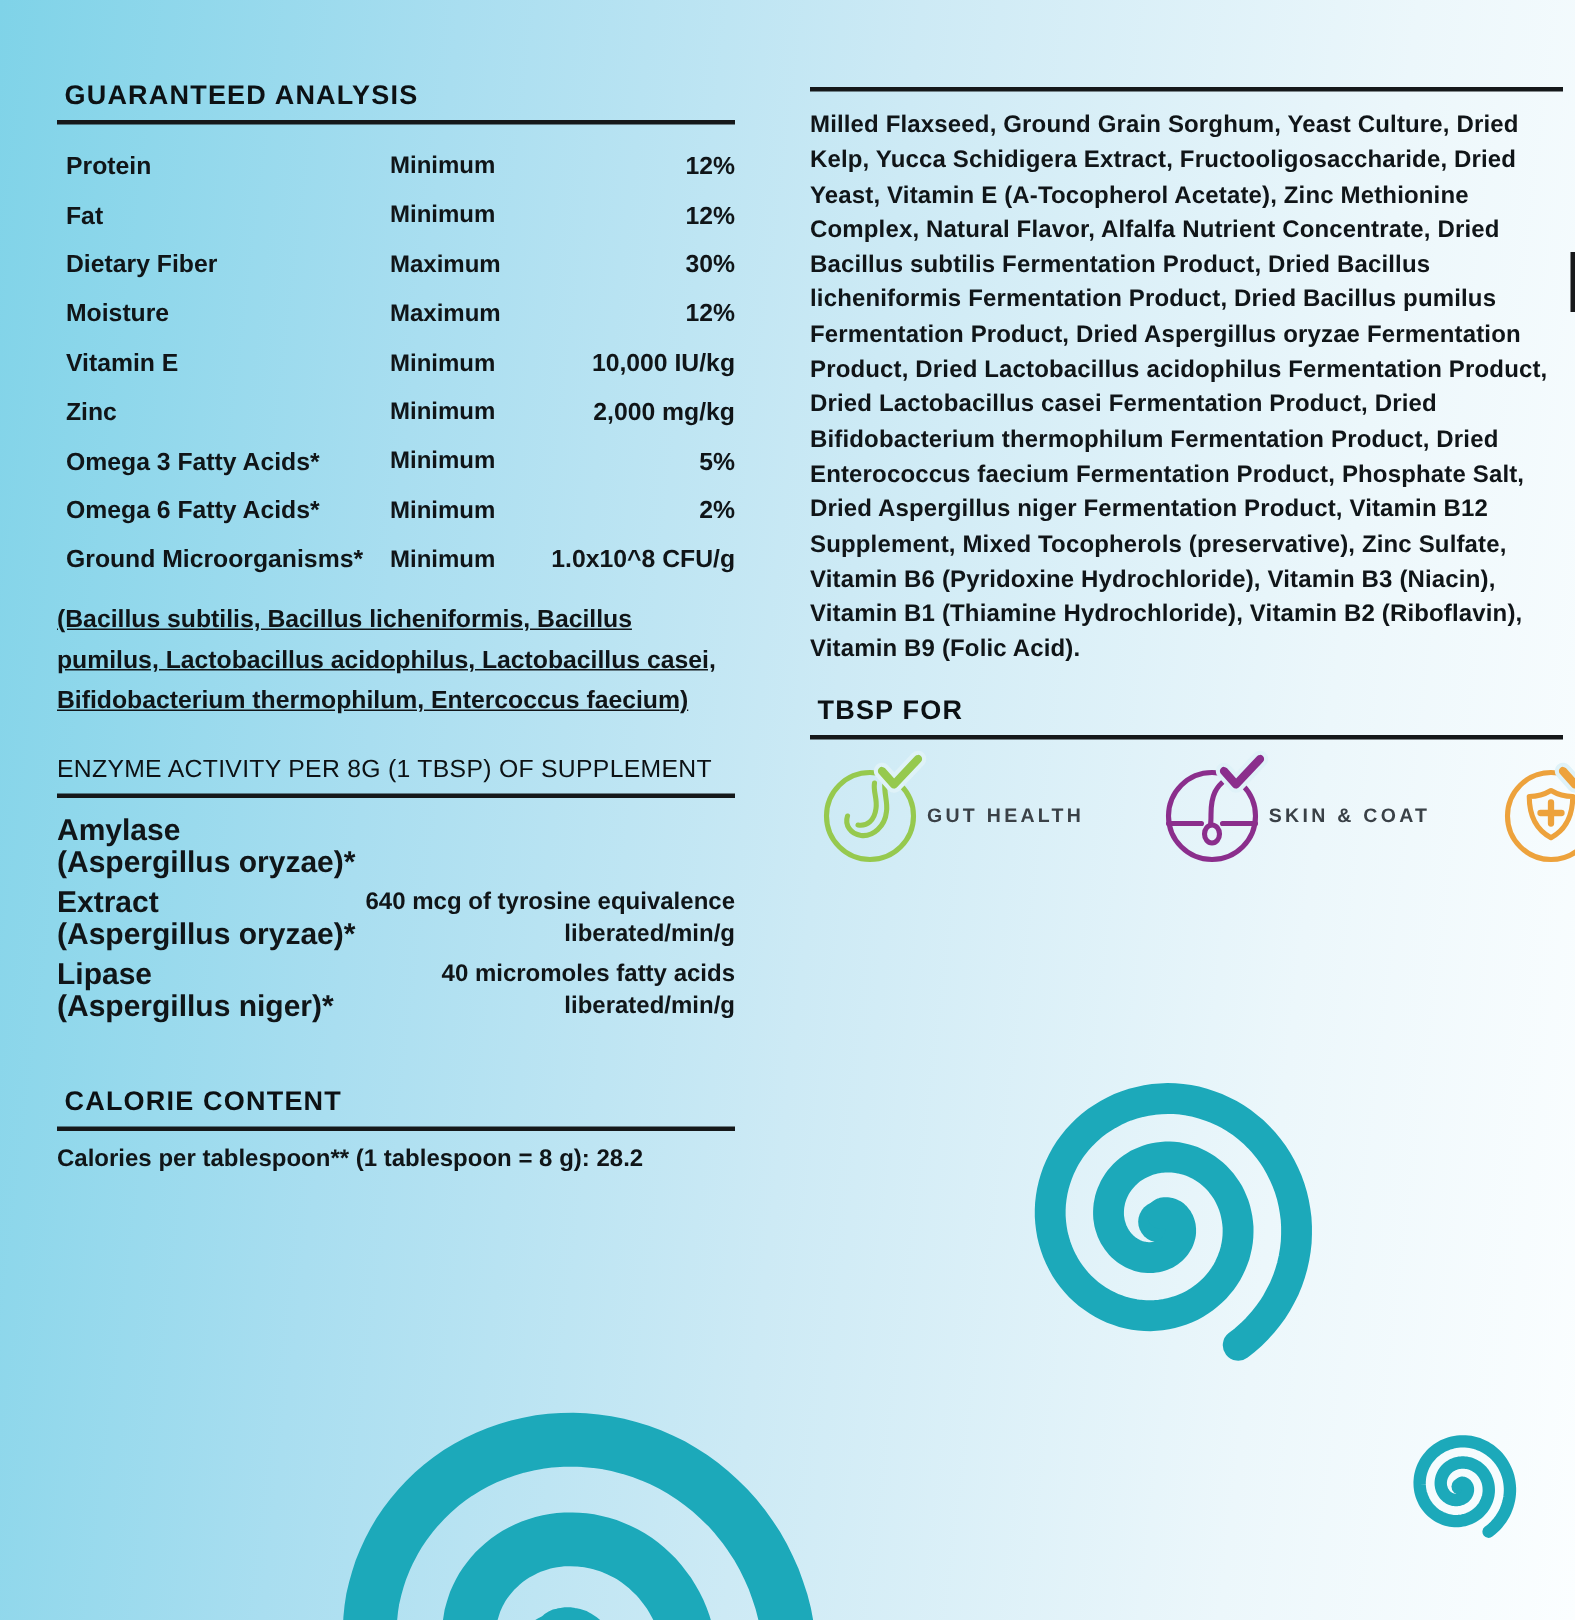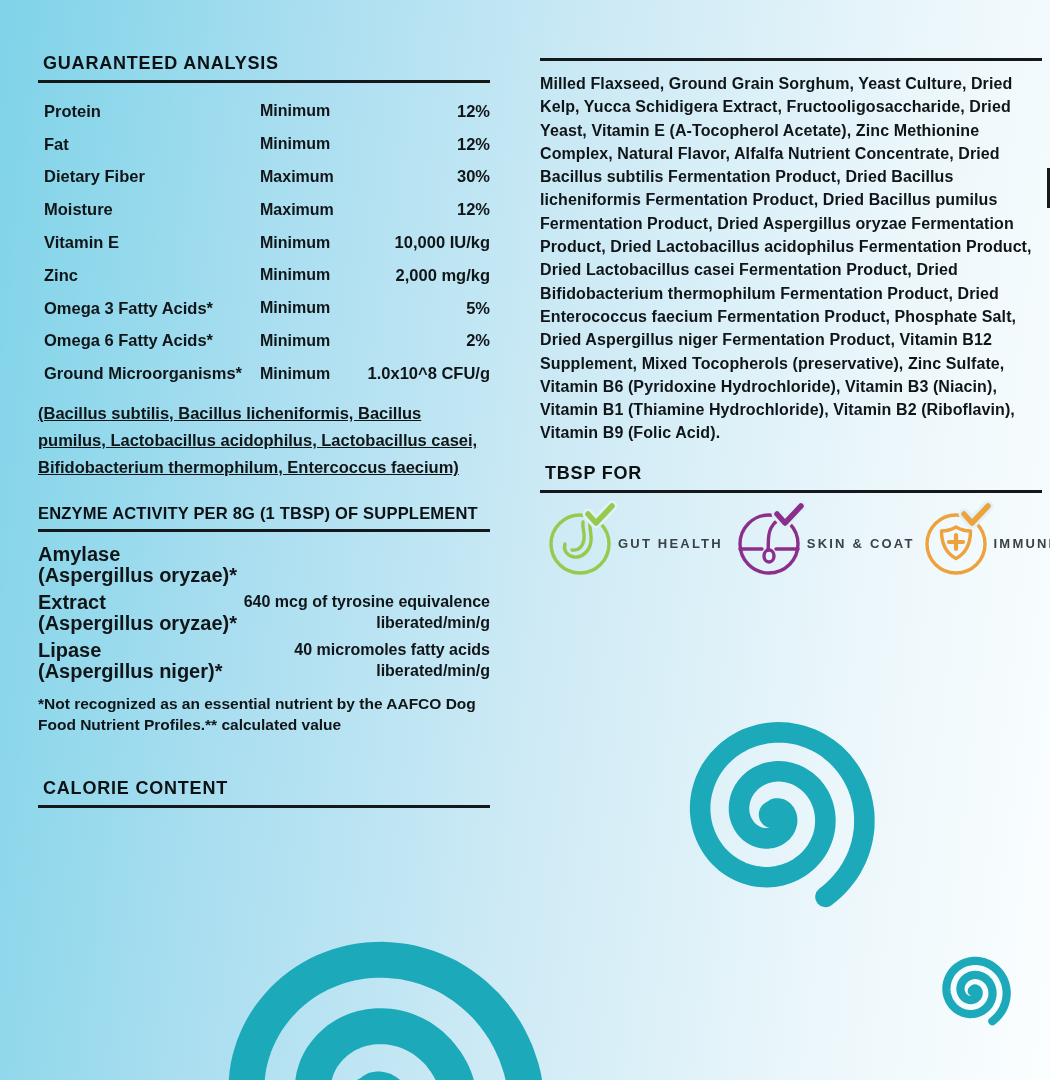--- a/index.html
+++ b/index.html
@@ -18,33 +18,33 @@
   }
   .rule { height:3px; background:#15181a; margin-top:6px; }
   
   .ga-table { margin-top:12px; }
   .ga-row { display:grid; grid-template-columns:222px 100px 1fr; height:32.8px; align-items:center; }
   .ga-label { font-size:16.5px; font-weight:700; padding-left:6px; }
   .ga-qual  { font-size:16px;   font-weight:700; }
   .ga-val   { font-size:16.5px; font-weight:700; text-align:right; }
   .ga-note  { margin-top:10px; font-size:16.5px; font-weight:700; line-height:27px; }
   
-  .enzyme-title { margin:22px 0 0 0; padding:0; font-size:16.5px; font-weight:700; letter-spacing:0.2px; line-height:20px; color:#0c1114; }
+  .enzyme-title { margin:22px 0 0 0; padding:0; font-size:16.5px; font-weight:400; letter-spacing:0.2px; line-height:20px; color:#0c1114; }
   .enzyme-table { margin-top:12px; }
   .enzyme-row { display:grid; grid-template-columns:200px 1fr; margin-bottom:7px; }
   .enzyme-name, .enzyme-source { font-size:20px; font-weight:700; line-height:20.5px; display:block; }
   .enzyme-activity { font-size:16px; font-weight:700; line-height:20.5px; text-align:right; }
   .footnote { margin-top:12px; font-size:15.5px; font-weight:700; line-height:21px; }
   .calorie-title { margin-top:42px; }
   .calorie-text { margin-top:9px; font-size:16px; font-weight:700; line-height:20px; }
   
   .ingredients-text { margin-top:11px; font-size:16px; font-weight:700; line-height:23.3px; letter-spacing:0.1px; }
   .bestfor-title { margin-top:17px; }
   
-  .bf-row { display:flex; align-items:center; margin-top:20px; }
+  .bf-row { display:flex; align-items:center; margin-top:20px;gap:39px; }
   .bf-item { display:flex; align-items:center; }
   .bf-item svg { overflow:visible; flex:none; }
   .bf-label { margin-left:7px; font-size:13px; font-weight:600; letter-spacing:2.2px; color:#3a4147; white-space:nowrap; }
   .bf-gut  { margin-left:9px; }
   .bf-skin { margin-left:15px; }
   .bf-imm  { margin-left:10px; }
   
   .spiral { position:absolute; pointer-events:none; }
   .spiral-mid   { left:655px; top:697px; width:235px; height:235px; }
   .spiral-big   { left:165px; top:895px; width:410px; height:410px; }
@@ -130,24 +130,24 @@
       </div>
       <div class="enzyme-row">
         <span>
           <span class="enzyme-name">Lipase</span>
           <span class="enzyme-source">(Aspergillus niger)*</span>
         </span>
         <span class="enzyme-activity">40 micromoles fatty acids liberated/min/g</span>
       </div>
     </div>
 
-    <p class="footnote" style="margin:12px 0 0 0;">*Not recognized as an essential nutrient by the AAFCO Dog Food Nutrient Profiles.** calculated value</p>
 
     <h2 class="section-title calorie-title">CALORIE CONTENT</h2>
     <div class="rule"></div>
+    <p class="calorie-text" style="margin:9px 0 0 0;">Calories per tablespoon** (1 tablespoon = 8 g): 28.2</p>
   </div>
 
   <div class="col col-right">
 
     <div class="rule"></div>
     <p class="ingredients-text" style="margin:11px 0 0 0;">Milled Flaxseed, Ground Grain Sorghum, Yeast Culture, Dried Kelp, Yucca Schidigera Extract, Fructooligosaccharide, Dried Yeast, Vitamin E (A-Tocopherol Acetate), Zinc Methionine Complex, Natural Flavor, Alfalfa Nutrient Concentrate, Dried Bacillus subtilis Fermentation Product, Dried Bacillus licheniformis Fermentation Product, Dried Bacillus pumilus Fermentation Product, Dried Aspergillus oryzae Fermentation Product, Dried Lactobacillus acidophilus Fermentation Product, Dried Lactobacillus casei Fermentation Product, Dried Bifidobacterium thermophilum Fermentation Product, Dried Enterococcus faecium Fermentation Product, Phosphate Salt, Dried Aspergillus niger Fermentation Product, Vitamin B12 Supplement, Mixed Tocopherols (preservative), Zinc Sulfate, Vitamin B6 (Pyridoxine Hydrochloride), Vitamin B3 (Niacin), Vitamin B1 (Thiamine Hydrochloride), Vitamin B2 (Riboflavin), Vitamin B9 (Folic Acid).</p>
 
     <h2 class="section-title bestfor-title">TBSP FOR</h2>
     <div class="rule"></div>
 

